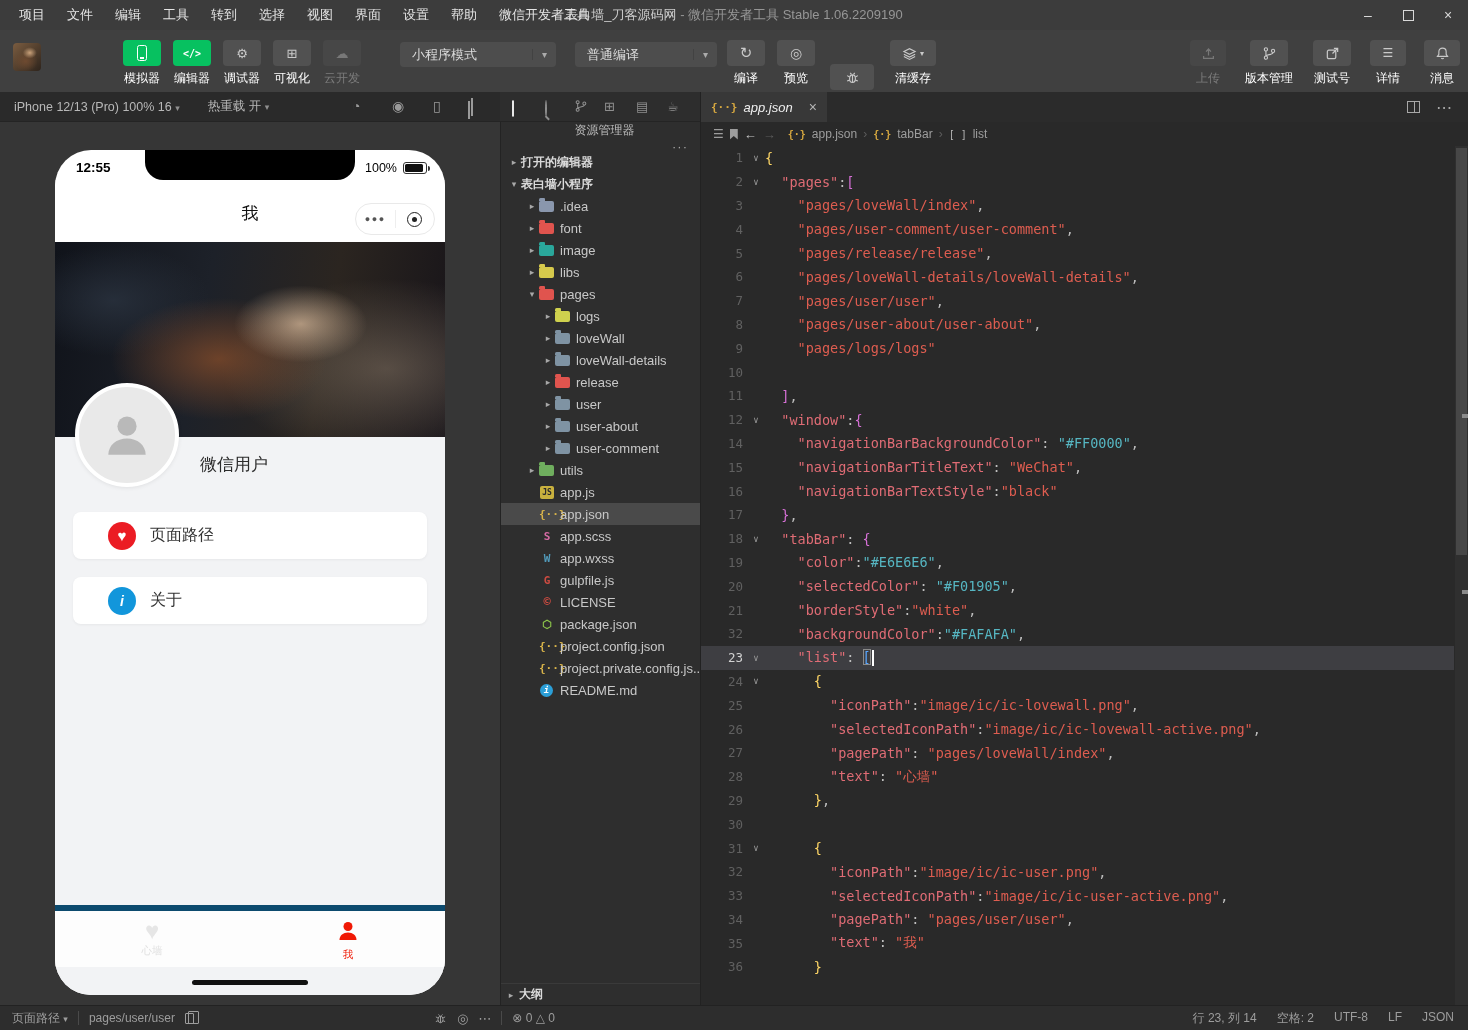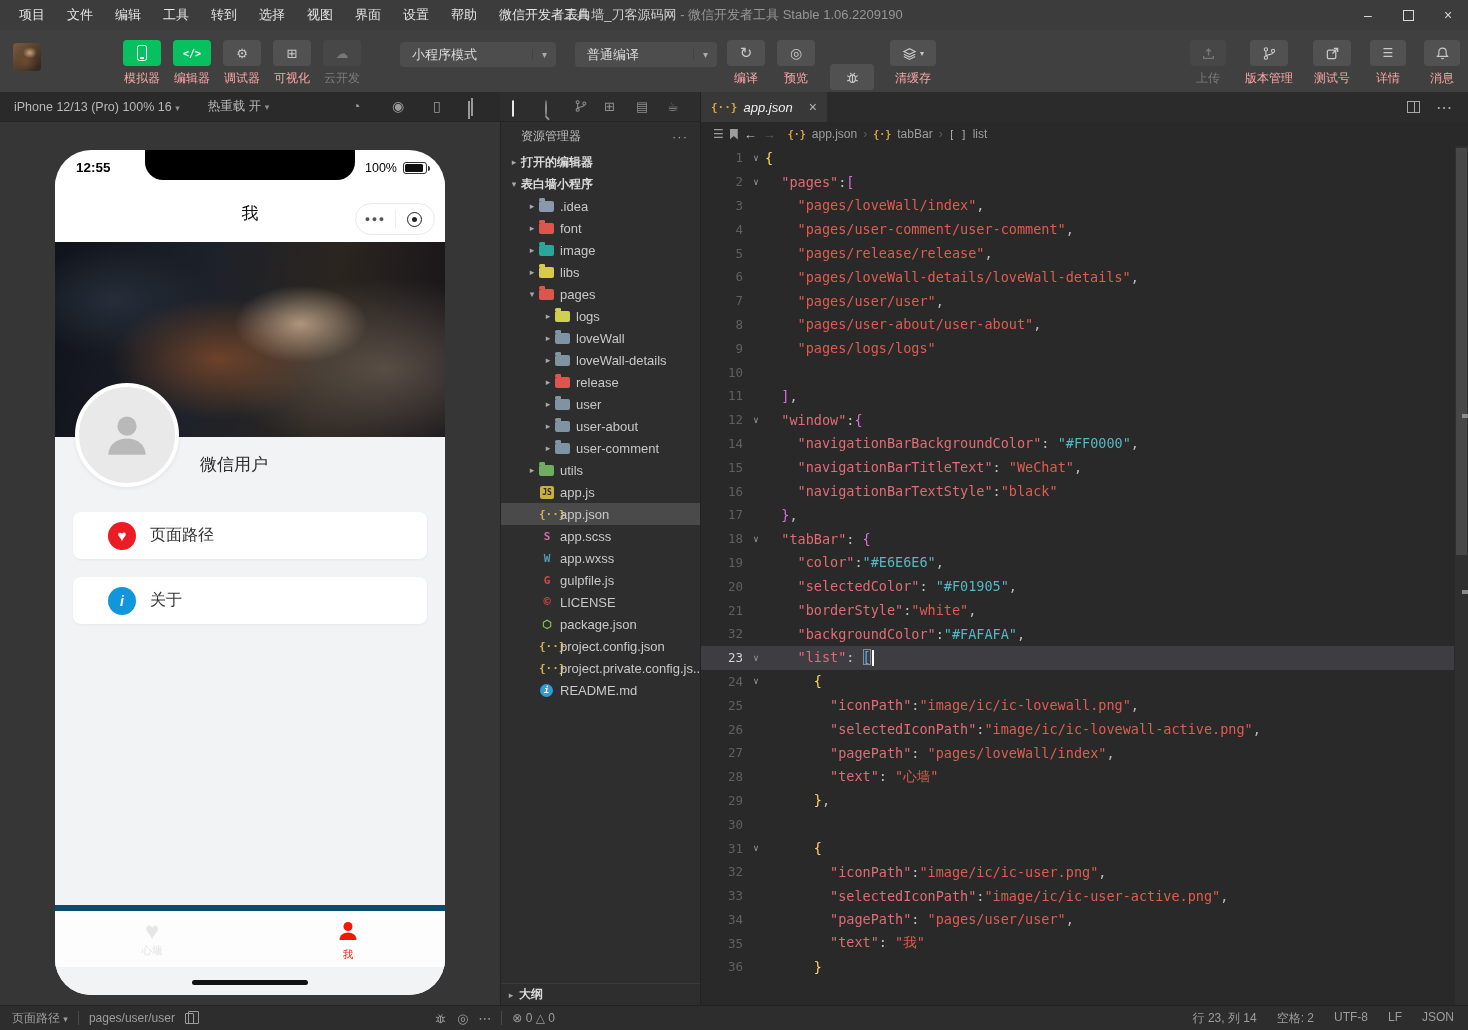--- a/index.html
+++ b/index.html
@@ -23,21 +23,21 @@
   .tb-avatar { position:absolute; left:13px; top:13px; width:28px; height:28px; border-radius:4px;
     background:
       radial-gradient(10px 8px at 60% 35%, #caa27a, transparent 70%),
       radial-gradient(16px 14px at 45% 65%, #6e4a30, transparent 75%),
       linear-gradient(135deg,#7a5c40,#2e241c); }
   .tb-group { position:absolute; display:flex; gap:10px; top:10px; }
   .tbtn { width:40px; display:flex; flex-direction:column; align-items:center; cursor:default; }
   .tbtn .ibox { width:38px; height:26px; border-radius:4px; background:#515151; color:#c9c9c9;
     display:flex; align-items:center; justify-content:center; font-size:13px; }
   .tbtn.green .ibox { background:#07c160; color:#fff; }
-  .tbtn .lbl { margin-top:4px; font-size:12px; color:#fca5a5; white-space:nowrap; }
+  .tbtn .lbl { margin-top:4px; font-size:12px; color:#ffffff; white-space:nowrap; }
   .tbtn.disabled .ibox { background:#474747; color:#787878; }
   .tbtn.disabled .lbl { color:#7c7c7c; }
   .code-glyph { font-family:"DejaVu Sans Mono",monospace; font-size:10px; font-weight:bold; }
   .phone-glyph { width:10px; height:16px; border:1.4px solid currentColor; border-radius:2.5px; position:relative; }
   .phone-glyph::after { content:""; position:absolute; left:2px; right:2px; bottom:1.5px; height:1.5px; background:currentColor; }
   .dropdown { position:absolute; top:12px; height:25px; background:#4d4d4d; border-radius:4px; color:#dcdcdc;
     font-size:13px; display:flex; align-items:center; }
   .dropdown .dtxt { padding:0 12px; flex:1; }
   .dropdown .dcaret { width:24px; text-align:center; border-left:1px solid #424242; color:#aaa; font-size:10px; }
   svg.ic { display:block; }
@@ -89,21 +89,21 @@
     box-shadow:0 1px 3px rgba(0,0,0,.05); display:flex; align-items:center; padding-left:35px; }
   .ph-card .cico { width:28px; height:28px; border-radius:50%; display:flex; align-items:center; justify-content:center; color:#fff; }
   .ph-card .ctxt { margin-left:14px; font-size:16px; color:#333; }
   .ph-tabbar { position:absolute; left:0; bottom:28px; width:100%; height:62px; background:#fdfdfd; border-top:6px solid #0c4a6e; }
   .ph-tab { position:absolute; top:8px; width:80px; text-align:center; }
   .ph-tab .tlbl { display:block; margin-top:1px; font-size:10.5px; }
   .homebar { position:absolute; left:137px; bottom:10px; width:116px; height:5px; background:#111; border-radius:3px; }
 
   
   .explorer { position:absolute; left:500px; top:122px; width:200px; height:883px; background:#2e2e2e; border-left:1px solid #232323; overflow:hidden; }
-  .exp-header { height:29px; display:flex; align-items:center; padding:0 12px 0 20px; color:#bdbdbd; font-size:12px; }
+  .exp-header { height:29px; display:flex; align-items:center; padding:0 12px 0 20px; color:#bdbdbd; font-size:12px;flex-direction:column; }
   .exp-header .more { margin-left:auto; color:#a7a7a7; letter-spacing:1px; font-size:13px; }
   .xrow { height:22px; display:flex; align-items:center; color:#c8c8c8; font-size:13px; white-space:nowrap; cursor:default; }
   .xrow.sel { background:#4a4a4a; }
   .xrow .arr { width:14px; font-size:9px; color:#a8a8a8; text-align:center; flex:none; }
   .xrow .folder { flex:none; width:15px; height:11px; border-radius:1.5px 2px 2px 2px; position:relative; margin-right:6px; }
   .xrow .folder::before { content:""; position:absolute; left:0; top:-3px; width:6px; height:3px; background:inherit; border-radius:1.5px 1px 0 0; }
   .xrow .fk { flex:none; width:16px; text-align:center; margin-right:5px; font-weight:bold; font-size:11px; font-family:"DejaVu Sans Mono",monospace; }
   .fk.js { background:#c9b13e; color:#2b2b2b; font-size:8px; border-radius:2px; height:13px; line-height:13px; width:14px; margin:0 6px 0 1px; }
   .fk.json { color:#d9b44a; } .fk.scss { color:#d76ba5; } .fk.wxss { color:#519aba; }
   .fk.gulp { color:#cc4b41; } .fk.lic { color:#cc4b41; font-size:12px; } .fk.npm { color:#8bc34a; }

